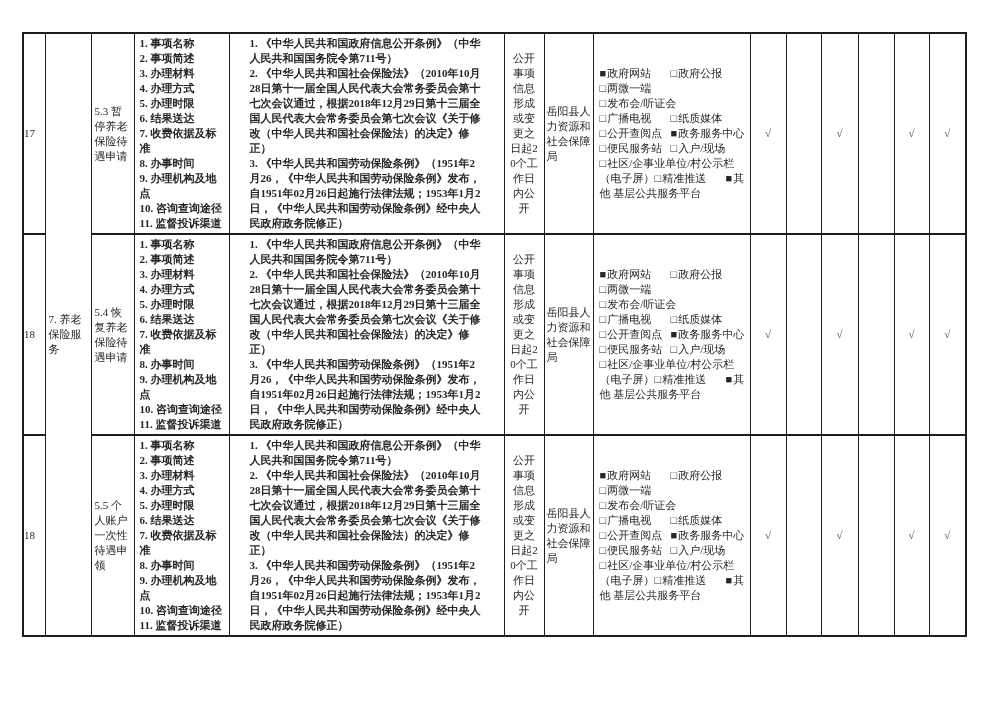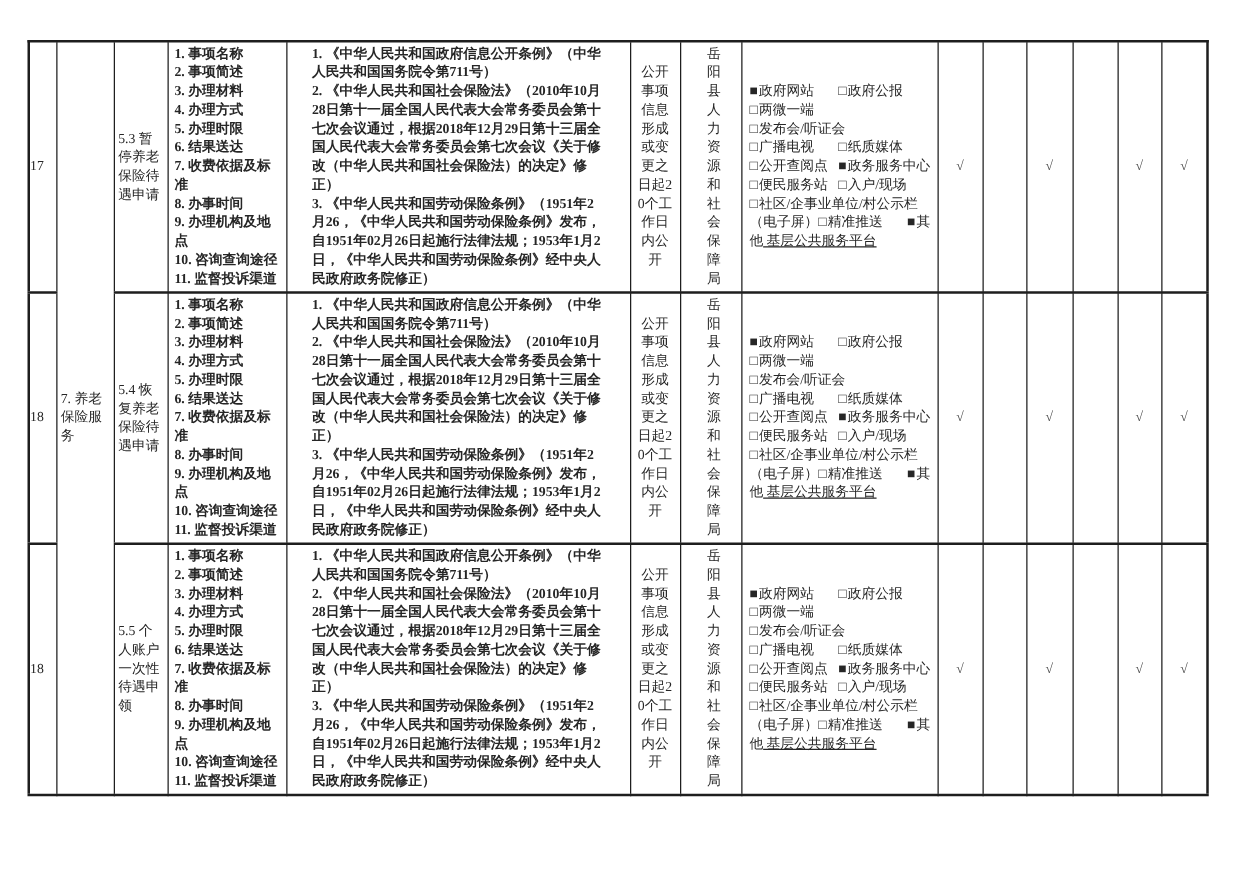--- a/index.html
+++ b/index.html
@@ -34,28 +34,28 @@
   tr.row-17 { height: 188px; }
   tr.row-18 { height: 183px; }
   tr.row-19 { height: 167px; }
 
   td.seq-cell { text-align: left; font-size: 12.5px; }
   td.category-cell { padding: 0 3px; line-height: 16.5px; font-size: 11px; }
   td.item-cell { padding: 0 3px; line-height: 16.5px; font-size: 11px; }
   td.list-cell { padding: 2px 4px 2px 5px; line-height: 15.6px; }
   td.legal-cell { padding: 2px 20px; line-height: 15.4px; margin-top: 16px; }
   td.time-cell { padding: 16px 4px; line-height: 16.5px; text-align: center; }
-  td.agency-cell { padding: 0 21px; line-height: 16.5px; }
+  td.agency-cell { padding: 0 2px; line-height: 16.5px; }
   td.channels-cell { padding: 2px 4px 2px 6px; line-height: 17px; }
   td.mark-cell { text-align: center; font-size: 12px; color: #4a4a4a; }
 
   .ch { display: inline-block; min-width: 71px; vertical-align: top; }
   .ch.wide, .ch.other { display: inline; min-width: 0; }
   .ch .box { margin-right: 1px; }
-  .ch .fill { text-decoration: underline; }
+  .ch .fill { }
   .tline { white-space: normal; font-weight: bold; }
 </style>
 </head>
 <body>
 
 <div class="page">
   <table class="doc-table">
     <colgroup>
       <col style="width:22px">
         <col style="width:46px">

